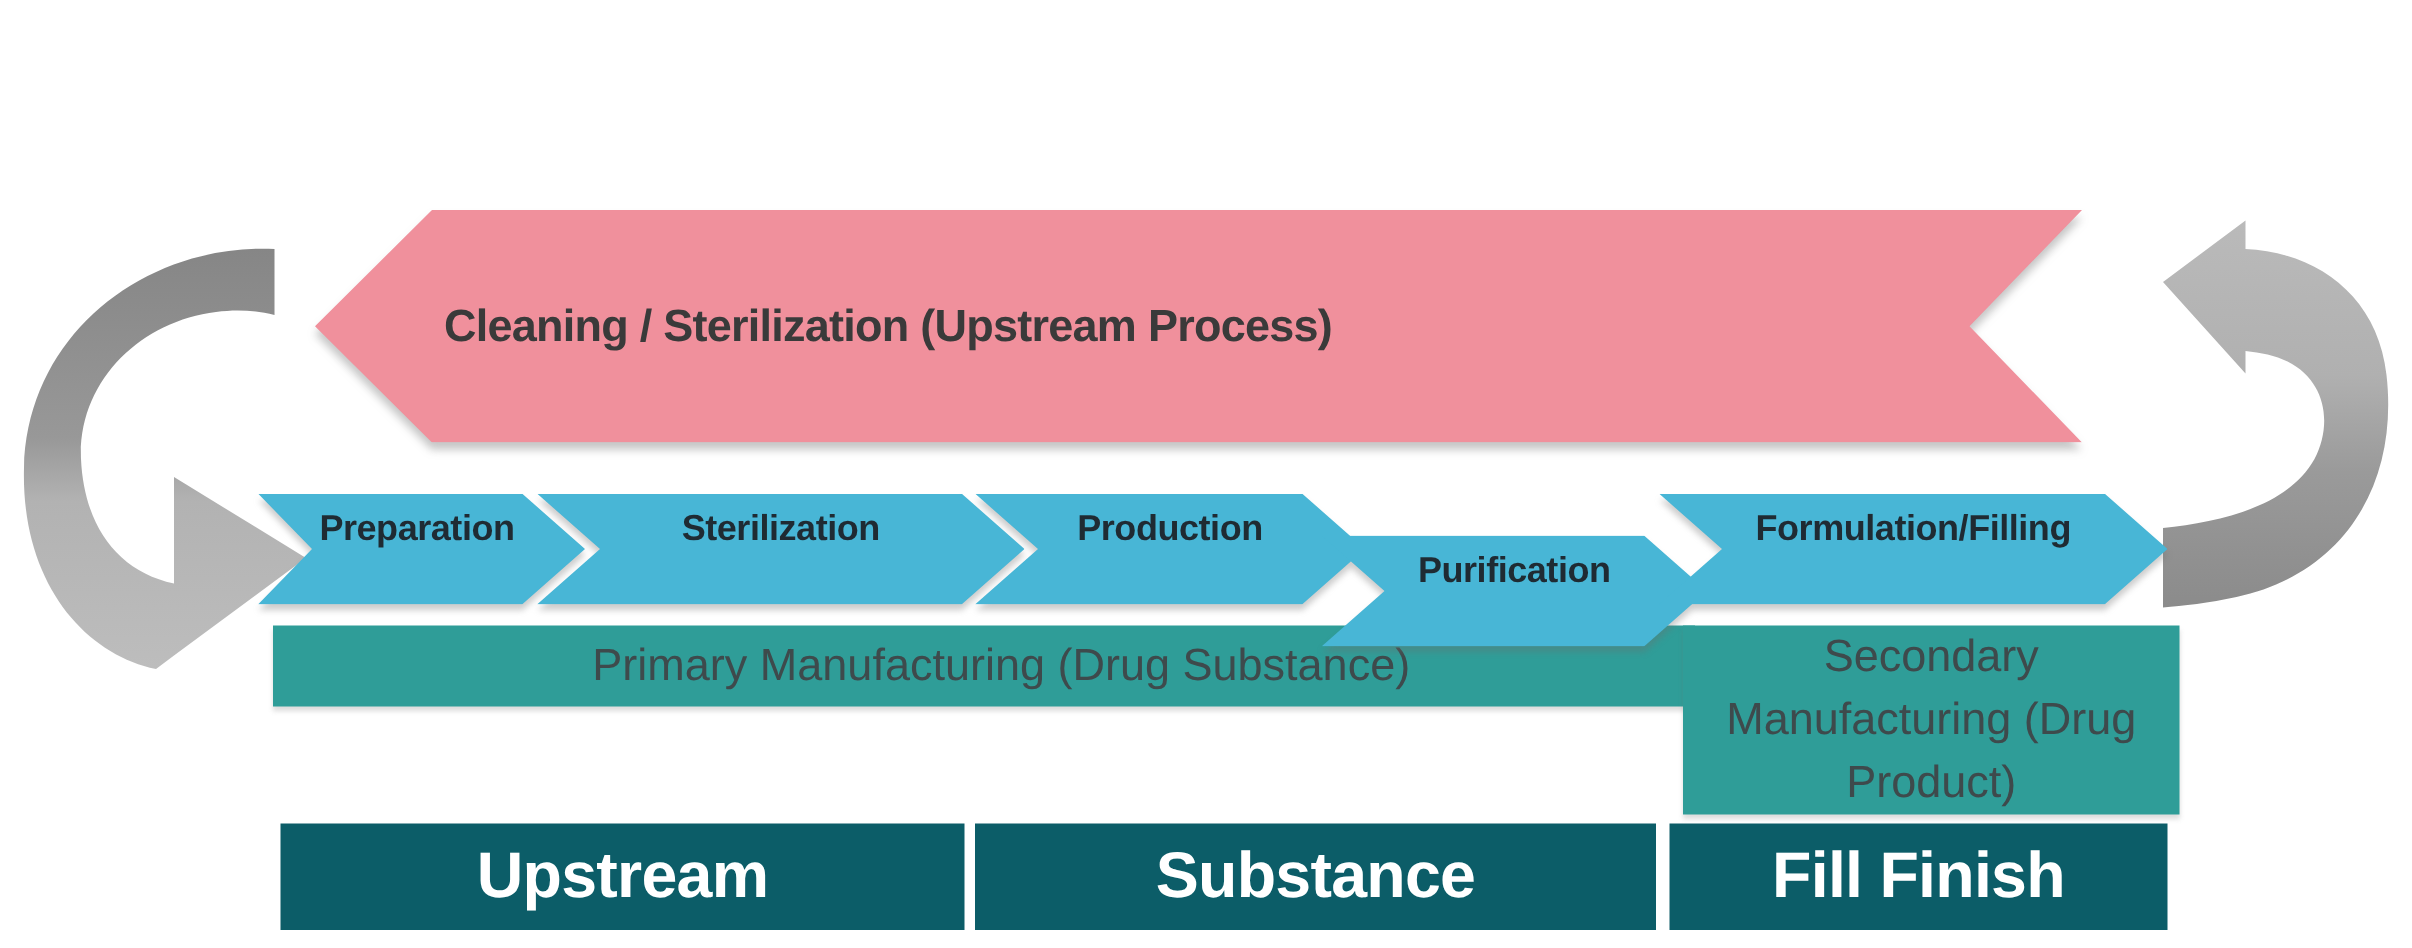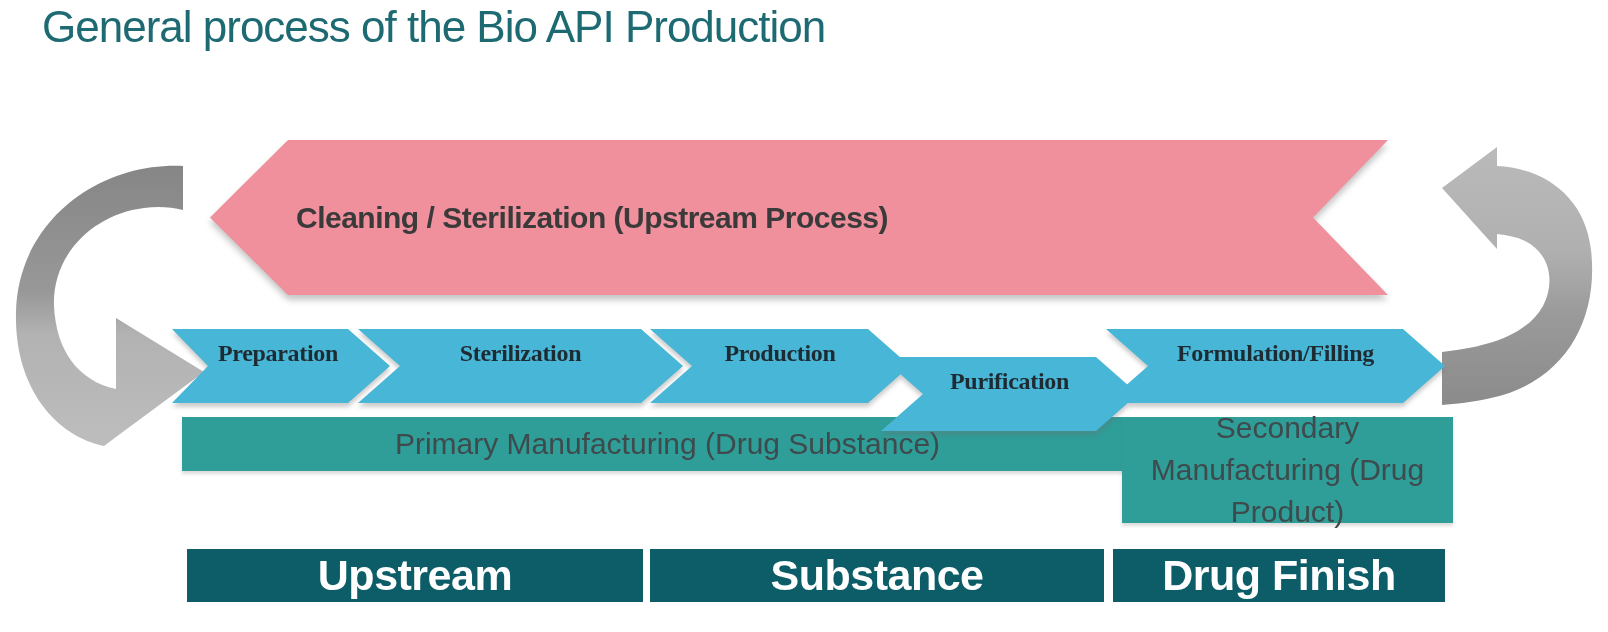--- a/index.html
+++ b/index.html
@@ -37,21 +37,21 @@
   }
   
   .chev-row{
     position:absolute;left:0;top:329px;width:1608px;height:74px;z-index:3;
     filter:drop-shadow(0 4px 2px rgba(110,110,110,.35));
   }
   .chev{
     position:absolute;top:0;height:74px;
     background:#48B6D6;
     display:flex;align-items:center;justify-content:center;
-    box-sizing:border-box;padding:0 42px 26px 42px;font-family:Liberation Serif, serif;
+    box-sizing:border-box;padding:0 42px 26px 42px;
   }
   .chev span{
     font-size:24px;font-weight:bold;letter-spacing:-0.3px;
     color:#1F2B33;white-space:nowrap;
   }
   .c1{left:172px;width:218px;padding-left:36px;
       clip-path:polygon(0 0,176px 0,100% 50%,176px 100%,0 100%,36px 50%);}
   .c2{left:358px;width:325px;
       clip-path:polygon(0 0,283px 0,100% 50%,283px 100%,0 100%,42px 50%);}
   .c3{left:650px;width:260px;
@@ -60,38 +60,37 @@
       clip-path:polygon(0 0,215px 0,100% 50%,215px 100%,0 100%,42px 50%);margin-top:28px;}
   .c5{left:1106px;width:339px;
       clip-path:polygon(0 0,297px 0,100% 50%,297px 100%,0 100%,42px 50%);}
   
   .manu{
     position:absolute;z-index:2;background:#2F9D98;
     display:flex;align-items:center;justify-content:center;text-align:center;
     color:#3E4A4C;box-shadow:0 3px 3px rgba(120,120,120,.25);
   }
   .manu.primary{left:182px;top:417px;width:925px;height:54px;font-size:30px;padding-left:23px;}
-  .manu.secondary{left:1122px;top:417px;width:331px;height:106px;
+  .manu.secondary{left:1122px;top:417px;width:331px;height:126px;
                   font-size:30px;line-height:42px;padding:0 14px;box-sizing:border-box;}
   
   .phase{
-    position:absolute;top:549px;height:53px;z-index:2;background:#0C5D68;
+    position:absolute;top:549px;height:71px;z-index:2;background:#0C5D68;
     display:flex;align-items:center;justify-content:center;
     color:#ffffff;font-size:43px;font-weight:bold;letter-spacing:-0.5px;
   }
   .phase.upstream{left:187px;width:456px;}
   .phase.downstream{left:650px;width:454px;}
   .phase.fillfinish{left:1113px;width:332px;}
 </style>
 </head>
 <body>
 
 <div class="stage">
 
-  <h1 class="title">General process of the Bio API Production</h1>
 
   <svg class="cycle-left" width="202" height="288" viewBox="0 0 202 288">
     <defs>
       <linearGradient id="gl" x1="0" y1="0" x2="0" y2="1">
         <stop offset="0" stop-color="#868686"></stop>
         <stop offset="0.45" stop-color="#989898"></stop>
         <stop offset="0.6" stop-color="#b2b2b2"></stop>
         <stop offset="1" stop-color="#bdbdbd"></stop>
       </linearGradient>
     </defs>
@@ -156,16 +155,16 @@
     <span>Secondary Manufacturing (Drug Product)</span>
   </div>
 
   <div class="phase upstream">
     <span>Upstream</span>
   </div>
   <div class="phase downstream">
     <span>Substance</span>
   </div>
   <div class="phase fillfinish">
-    <span>Drug Finish</span>
+    <span>Fill Finish</span>
   </div>
 
 </div>
 
 </body></html>

